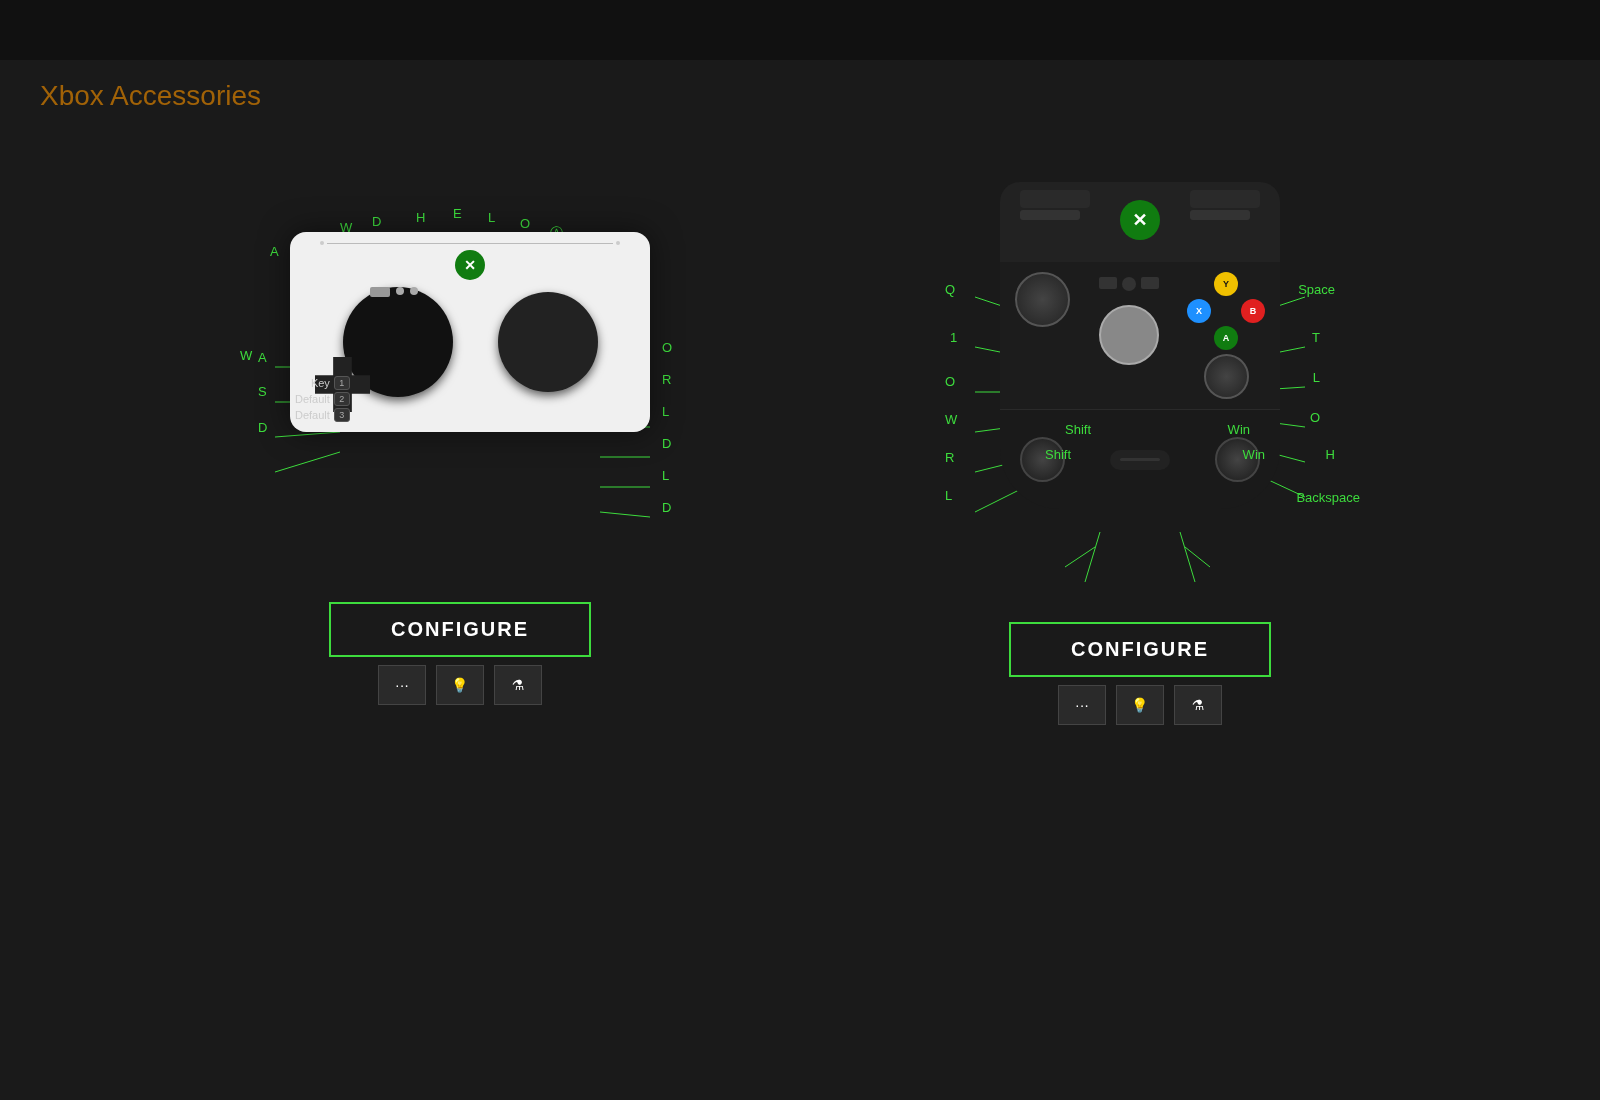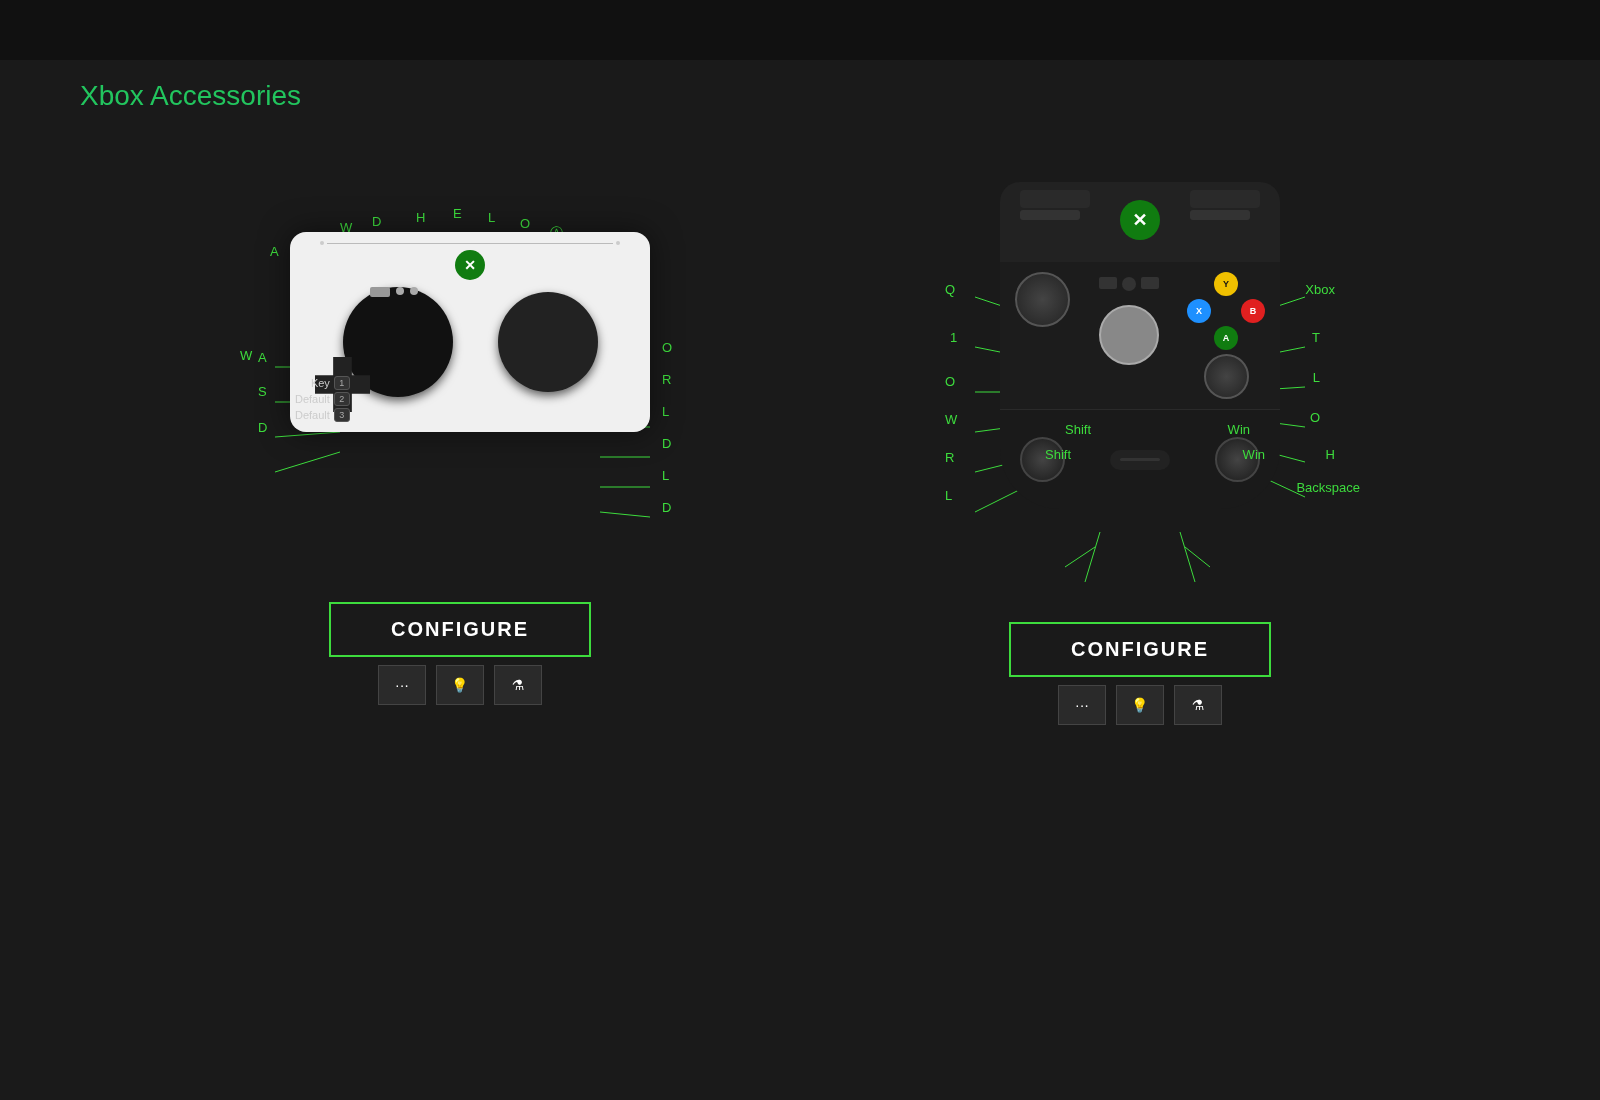--- a/index.html
+++ b/index.html
@@ -16,22 +16,22 @@
       width: 100%;
       height: 60px;
       background: #111;
       display: flex;
       align-items: center;
       padding: 0 30px;
     }
     .page-title {
       font-size: 28px;
       font-weight: 300;
-      color: #22c55e;
-      padding: 20px 80px;
+      color: #a16207;
+      padding: 20px 40px;
     }
     .main-content {
       display: flex;
       justify-content: center;
       align-items: center;
       gap: 180px;
       padding: 20px 60px;
       position: relative;
     }
     
@@ -435,26 +435,26 @@
         <line class="label-line" x1="258" y1="68" x2="295" y2="68"></line>
       </svg>
 
       <span class="label-green" style="top:130px; left:55px;">Q</span>
       <span class="label-green" style="top:178px; left:60px;">1</span>
       <span class="label-green" style="top:222px; left:55px;">O</span>
       <span class="label-green" style="top:260px; left:55px;">W</span>
       <span class="label-green" style="top:298px; left:55px;">R</span>
       <span class="label-green" style="top:336px; left:55px;">L</span>
 
-      <span class="label-green" style="top:130px; right:55px;">Xbox</span>
+      <span class="label-green" style="top:130px; right:55px;">Space</span>
       <span class="label-green" style="top:178px; right:70px;">T</span>
       <span class="label-green" style="top:218px; right:70px;">L</span>
       <span class="label-green" style="top:258px; right:70px;">O</span>
       <span class="label-green" style="top:295px; right:55px;">H</span>
-      <span class="label-green" style="top:328px; right:30px;">Backspace</span>
+      <span class="label-green" style="top:338px; right:30px;">Backspace</span>
 
       <div style="position:absolute; top:35px; left:50%; transform:translateX(-20px);">
         <div class="profile-badge" style="margin-bottom:2px;">
           <span style="font-size:11px;color:#ccc;">HelloWorld</span>
           <span class="badge-num">1</span>
         </div>
         <div class="profile-badge" style="margin-bottom:2px;">
           <span style="font-size:11px;color:#ccc;">Default</span>
           <span class="badge-num">2</span>
         </div>

